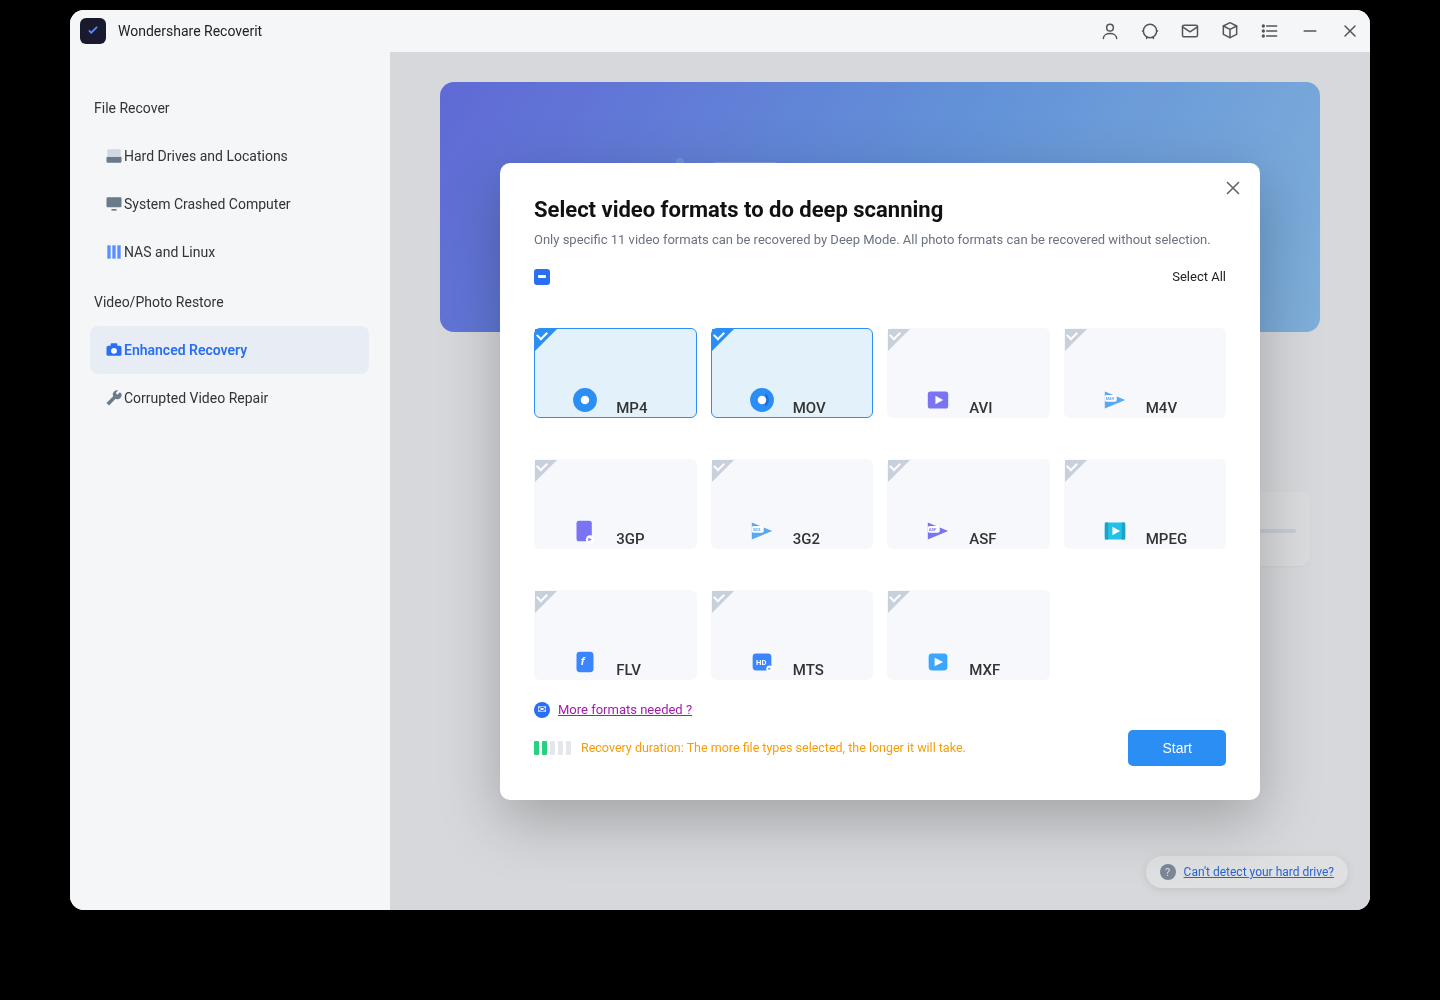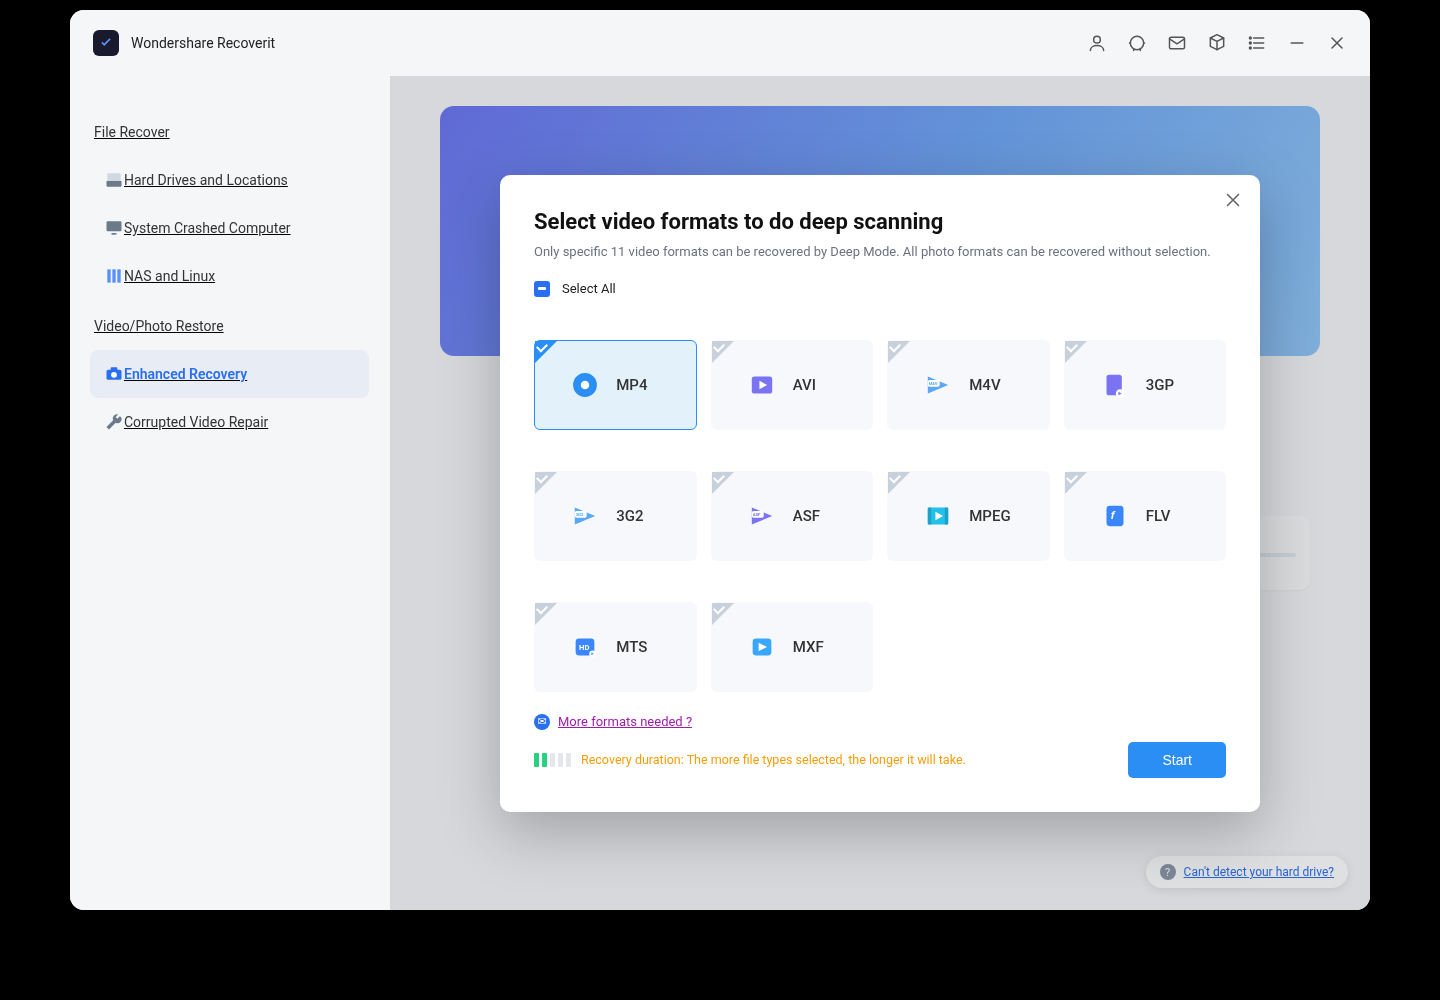--- a/index.html
+++ b/index.html
@@ -16,41 +16,41 @@
     width: 1300px;
     height: 900px;
     background: #f5f6f8;
     border-radius: 14px;
     overflow: hidden;
     position: relative;
     display: flex;
     flex-direction: column;
   }
   .titlebar {
-    height: 66px;
+    height: 42px;
     display: flex;
     align-items: center;
     justify-content: space-between;
-    padding: 0 23px;
+    padding: 0 10px;
     background: #f5f6f8;
   }
   .titlebar-left { display: flex; align-items: center; gap: 12px; }
   .app-logo {
     width: 26px; height: 26px;
     background: #1a1a2e;
     border-radius: 6px;
     display: flex; align-items: center; justify-content: center;
   }
   .app-logo svg { width: 14px; height: 14px; fill: #5a8fff; }
   .app-title { font-size: 14px; color: #222; }
   .titlebar-right { display: flex; align-items: center; gap: 20px; }
   .tb-icon { width: 20px; height: 20px; color: #555; stroke: #555; fill: none; stroke-width: 1.6; cursor: pointer; }
   .tb-icon.line { stroke-width: 2; }
 
-  .body-area { flex: 1; display: flex; min-height: 0; text-decoration: underline; }
+  .body-area { flex: 1; display: flex; min-height: 0; }
 
   .sidebar {
     width: 320px;
     padding: 30px 20px 20px 20px;
     background: #f5f6f8;
     border-right: 1px solid rgba(0,0,0,0);
   }
   .section-title { font-size: 14px; color: #333; margin: 18px 0 16px 4px; }
   .nav-item {
     display: flex; align-items: center; 
@@ -130,41 +130,41 @@
     box-shadow: 0 20px 60px rgba(0,0,0,0.25);
   }
   .modal-close {
     position: absolute; right: 16px; top: 14px;
     width: 22px; height: 22px; cursor: pointer; color: #666;
   }
   .modal h1 { font-size: 22px; font-weight: 700; color: #111; }
   .modal .subtitle { margin-top: 10px; font-size: 13px; color: #6b7280; }
   .select-all-row {
     margin-top: 22px;
-    display: flex; align-items: center; gap: 12px;
-    font-size: 13px; color: #222;
+    display: flex; align-items: center; gap: 28px;
+    font-size: 13px; color: #222; justify-content: space-between;
   }
   .cb-indeterminate {
     width: 16px; height: 16px; border-radius: 3px;
     background: #2a6ef1; display: flex; align-items: center; justify-content: center;
   }
   .cb-indeterminate::after { content: ""; width: 8px; height: 2.5px; background: #fff; border-radius: 1px; }
 
   .format-grid {
     margin-top: 16px;
     display: grid;
     grid-template-columns: repeat(4, 1fr);
     gap: 14px;
   }
   .fmt {
     position: relative;
     height: 90px;
     border-radius: 6px;
     background: #f6f8fb;
-    display: flex; align-items: center; justify-content: center; gap: 14px;
+    display: flex; align-items: flex-end; justify-content: center; gap: 14px;
     cursor: pointer;
     border: 1.5px solid transparent;
     margin-top: 27px;
   }
   .fmt.selected {
     background: #e3f1fb;
     border-color: #2a8ef5;
   }
   .fmt .corner {
     position: absolute; left: 0; top: 0;
@@ -360,20 +360,31 @@
               <div class="fmt selected">
                 <div class="corner"></div>
                 <div class="fmt-icon">
                   <svg viewBox="0 0 40 40">
                     <circle cx="20" cy="20" r="14" fill="#2a8ef5"></circle>
                     <circle cx="20" cy="20" r="5" fill="#fff"></circle>
                   </svg>
                 </div>
                 <div class="fmt-label">MP4</div>
               </div>
+              <div class="fmt selected">
+                <div class="corner"></div>
+                <div class="fmt-icon">
+                  <svg viewBox="0 0 40 40">
+                    <circle cx="20" cy="20" r="14" fill="#2a8ef5"></circle>
+                    <path d="M24 12a10 10 0 0 1 0 16" fill="#1e6fd9"></path>
+                    <circle cx="20" cy="20" r="5" fill="#fff"></circle>
+                  </svg>
+                </div>
+                <div class="fmt-label">MOV</div>
+              </div>
               <div class="fmt">
                 <div class="corner"></div>
                 <div class="fmt-icon">
                   <svg viewBox="0 0 40 40">
                     <rect x="8" y="10" width="24" height="20" rx="3" fill="#7a74f2"></rect>
                     <polygon points="17,15 17,25 26,20" fill="#fff"></polygon>
                   </svg>
                 </div>
                 <div class="fmt-label">AVI</div>
               </div>

